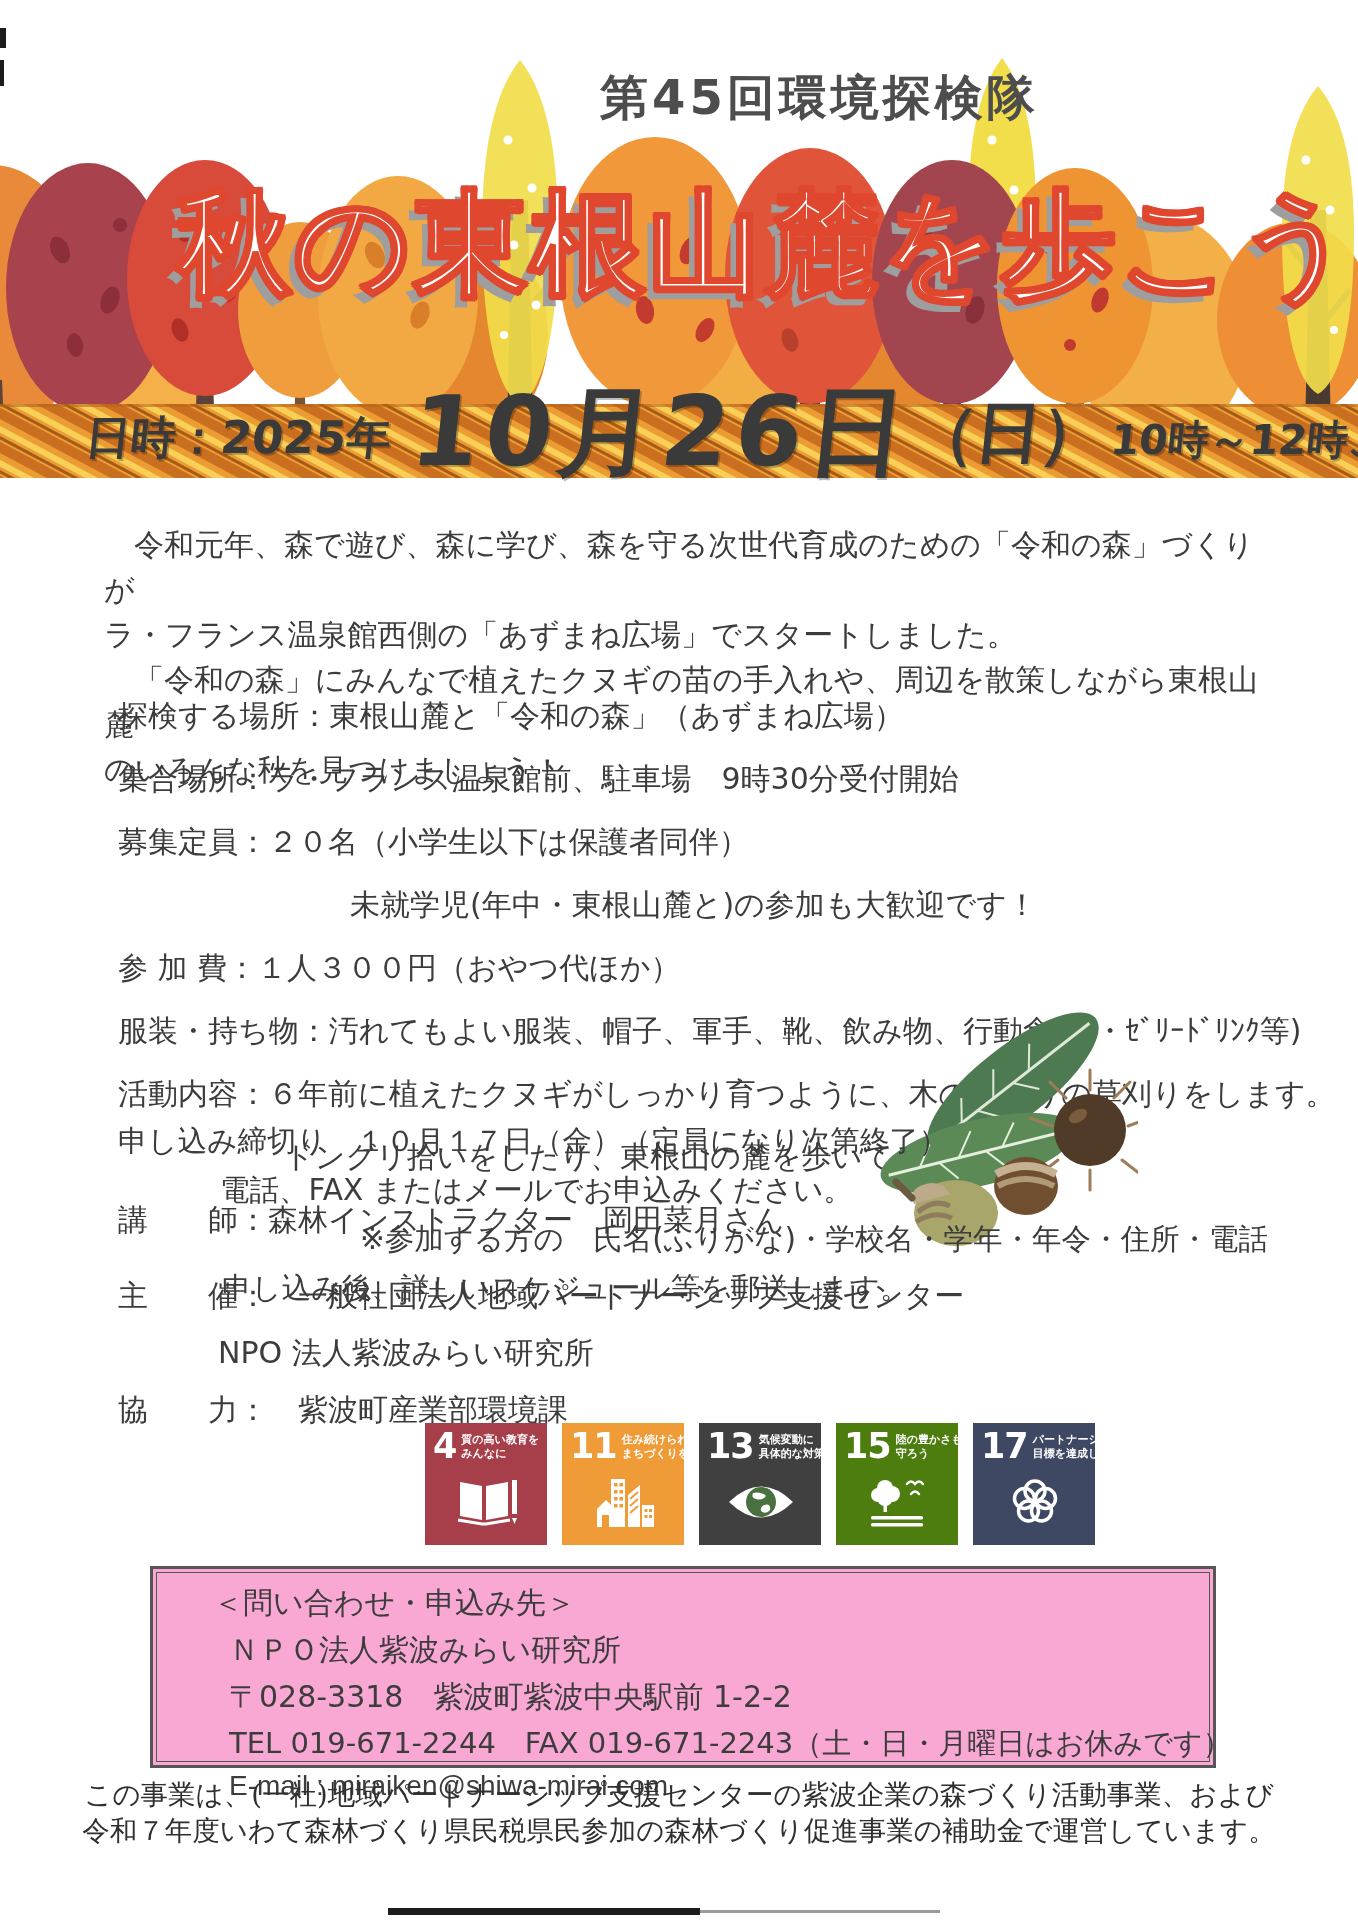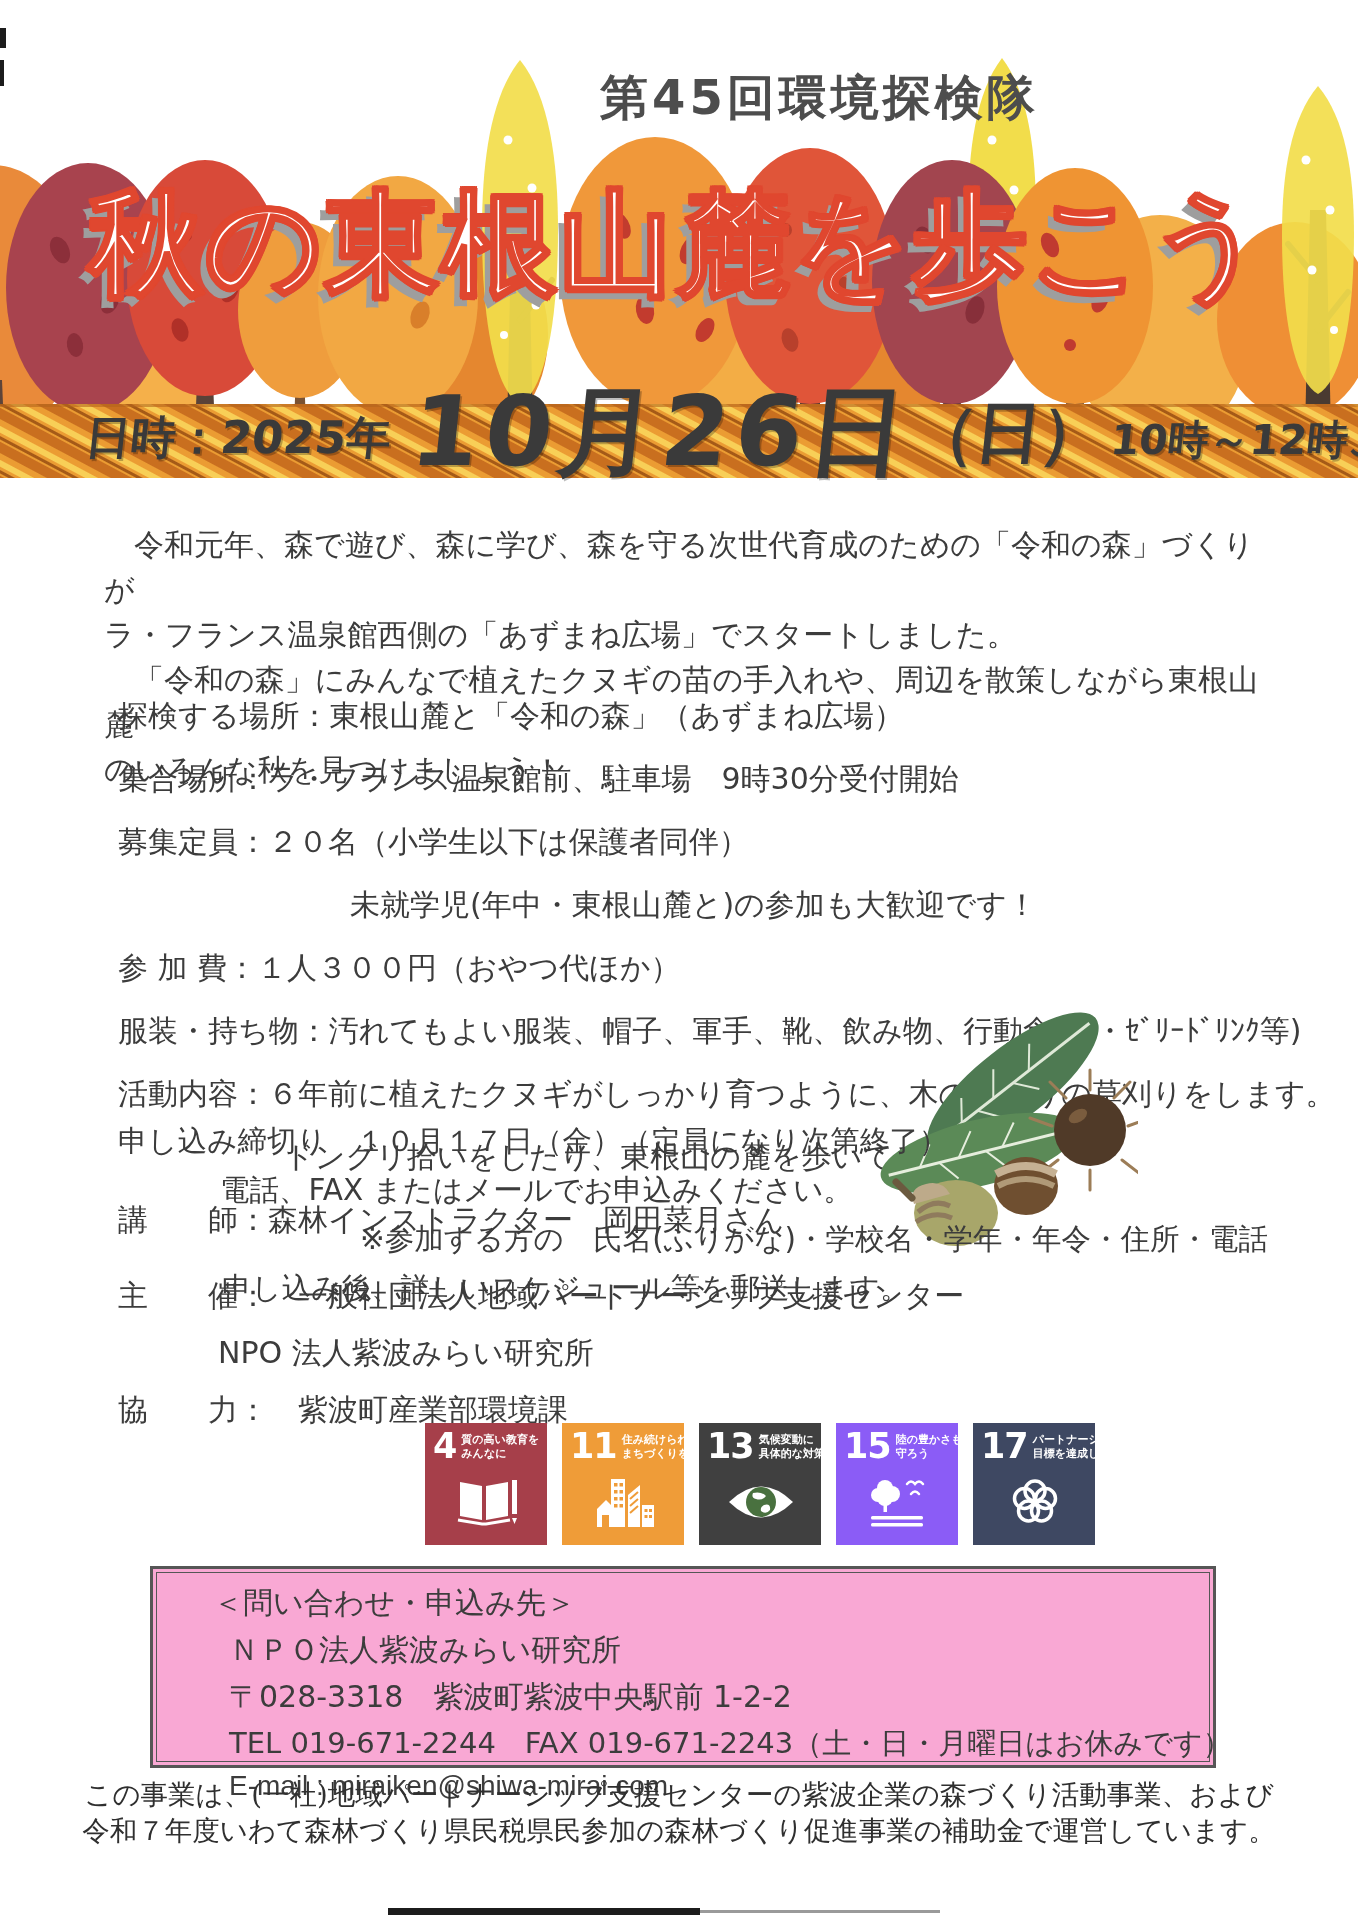--- a/index.html
+++ b/index.html
@@ -9,21 +9,21 @@
     font-family:"DejaVu Sans",sans-serif;color:#3c3c3c;
   }
   
   .forest{position:absolute;left:0;top:0;}
   .event-number{
     position:absolute;left:600px;top:66px;
     font-size:48px;font-weight:900;color:#4d4d4d;letter-spacing:4px;
     white-space:nowrap;
   }
   .main-title{
-    position:absolute;left:0;top:176px;width:100%;text-align:center;
+    position:absolute;left:0;top:176px;width:100%;text-align:right;
     font-size:114px;font-weight:900;letter-spacing:3px;line-height:1.2;
     color:#ffffff;white-space:nowrap;
     -webkit-text-stroke:2.5px #e0472f;
     text-shadow:
       -2.5px 0 0 #e0472f, 2.5px 0 0 #e0472f, 0 -2.5px 0 #e0472f, 0 2.5px 0 #e0472f,
       -2px -2px 0 #e0472f, 2px 2px 0 #e0472f, -2px 2px 0 #e0472f, 2px -2px 0 #e0472f,
       -8px 9px 0 #9e9e9e;
   }
   .date-band{
     position:absolute;left:0;top:392px;width:1358px;height:88px;
@@ -321,21 +321,21 @@
       <div class="sdg-icon">
         <svg width="70" height="46" viewBox="0 0 70 46">
           <path d="M3 23 Q35 -8 67 23 Q35 54 3 23 Z" fill="#fff"></path>
           <circle cx="35" cy="23" r="15" class="bgfill" fill="#49713f"></circle>
           <path d="M27 14 Q35 12 40 17 Q36 22 30 20 Q25 19 27 14 Z" fill="#fff"></path>
           <path d="M38 26 Q45 24 44 31 Q40 36 35 32 Q34 28 38 26 Z" fill="#fff"></path>
         </svg>
       </div>
     </div>
 
-    <div class="sdg-card" style="background-color: #8b5cf6;">
+    <div class="sdg-card" style="background-color: #4d7c0f;">
       <div class="sdg-head">
         <span class="sdg-num">15</span>
         <span class="sdg-label">
           <span>陸の豊かさも</span><br><span>守ろう</span>
         </span>
       </div>
       <div class="sdg-icon">
         <svg width="66" height="56" viewBox="0 0 66 56">
           <circle cx="20" cy="14" r="8" fill="#fff"></circle>
           <circle cx="27" cy="20" r="8" fill="#fff"></circle>

